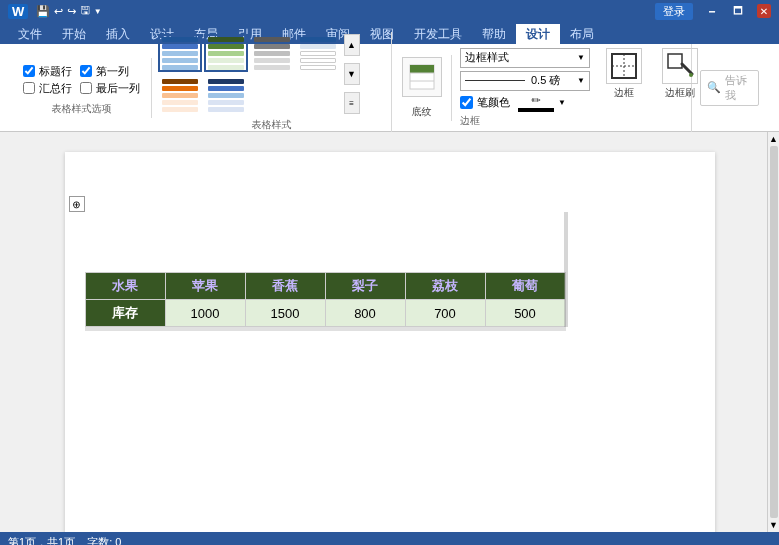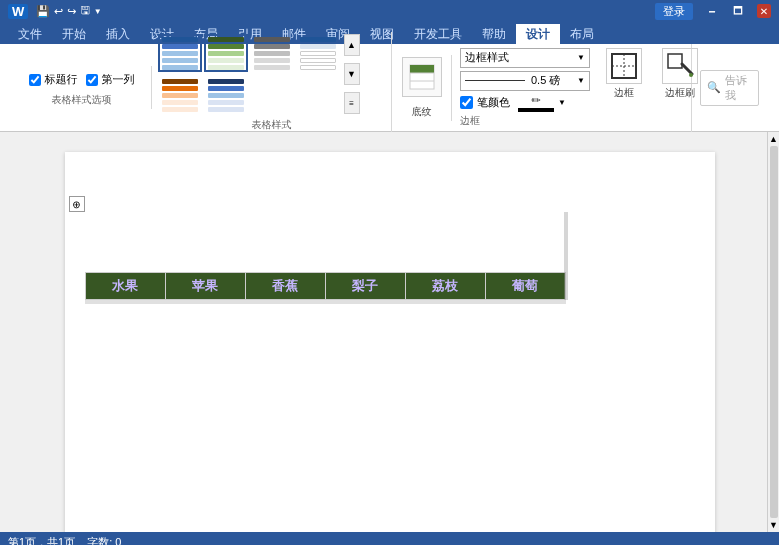--- a/index.html
+++ b/index.html
@@ -373,20 +373,26 @@
 
   <div class="ribbon-group" style="min-width:140px;">
     <div class="ribbon-group-content">
       <div class="checkbox-group">
         <div class="checkbox-row">
           <input type="checkbox" checked="" style="">
           <span>标题行</span>
           <input type="checkbox" checked="" style="margin-left: 4px;">
           <span>第一列</span>
         </div>
+        <div class="checkbox-row">
+          <input type="checkbox" style="">
+          <span>汇总行</span>
+          <input type="checkbox" style="margin-left: 4px;">
+          <span>最后一列</span>
+        </div>
       </div>
     </div>
     <div class="ribbon-group-label">表格样式选项</div>
   </div>
 
   <div class="ribbon-group" style="min-width:240px; position:relative;">
     <div class="ribbon-group-content" style="align-items:center;">
       <div class="style-grid">
 
         <div class="style-swatch sw-blue selected">
@@ -551,20 +557,28 @@
       <table class="data-table">
         <tbody>
             <tr>
           <td class="header-cell">水果</td>
           <td class="header-cell">苹果</td>
           <td class="header-cell">香蕉</td>
           <td class="header-cell">梨子</td>
           <td class="header-cell">荔枝</td>
           <td class="header-cell">葡萄</td>
         </tr>
+        <tr class="even-row">
+          <td class="row-header">库存</td>
+          <td>1000</td>
+          <td>1500</td>
+          <td>800</td>
+          <td>700</td>
+          <td>500</td>
+        </tr>
       </tbody>
         </table>
 
       
       <div style="position:absolute; right:-2px; top:0; bottom:0; width:4px; background:#999; opacity:0.4; cursor:col-resize;"></div>
       
       <div style="position:absolute; bottom:-4px; left:0; right:0; height:4px; background:#999; opacity:0.3; cursor:row-resize;"></div>
     </div>
   </div>
 </div>

